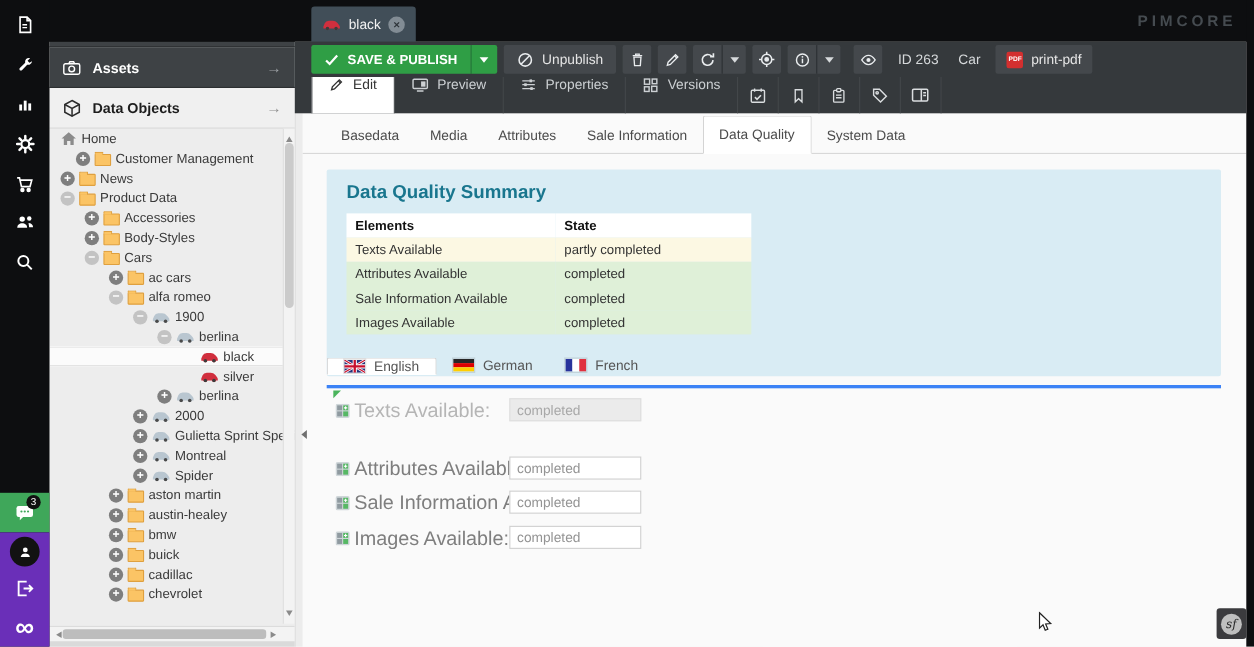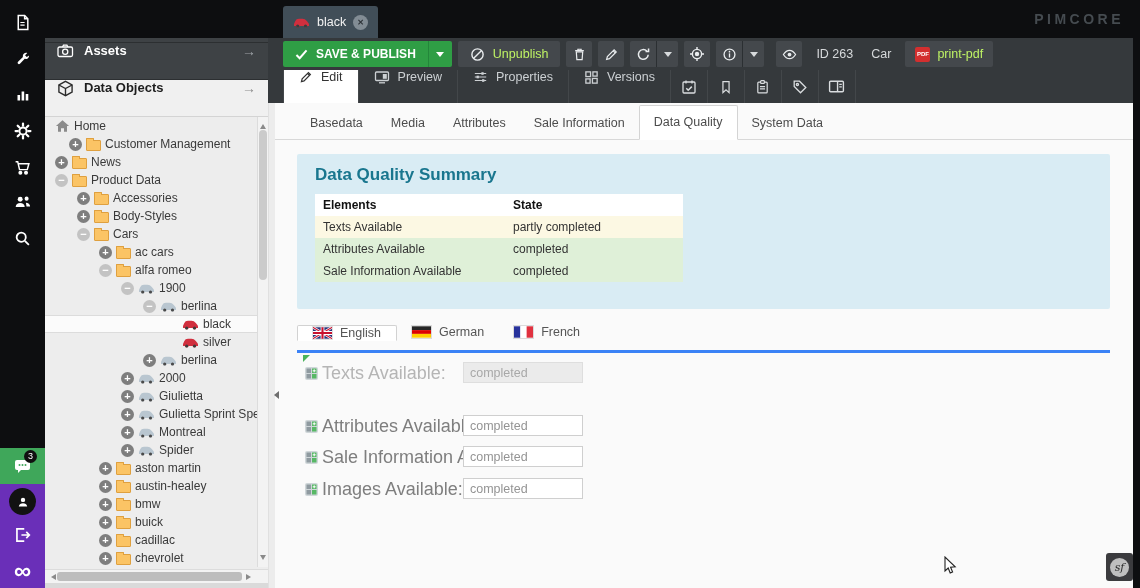--- a/index.html
+++ b/index.html
@@ -27,21 +27,21 @@
  display:flex;align-items:center;justify-content:center}
 .rb-logout{position:absolute;left:13px;top:526px}
 .rb-logo{position:absolute;left:0;top:556px;width:45px;text-align:center;color:#fff;font-size:24px;font-weight:bold;line-height:30px}
 .rb-logo::before{content:"∞"}
 .badge{position:absolute;left:24px;top:450px;width:13px;height:13px;background:#101010;border-radius:50%;
  color:#fff;font-size:9px;line-height:13px;text-align:center;z-index:5}
 
 
 .acc{position:absolute;left:45px;top:0;width:223px;height:588px;background:#ededed;z-index:2}
 .acc-top{position:absolute;top:0;left:0;width:223px;height:6px;background:#0d0e10}
-.hdr{position:absolute;left:0;width:223px;height:37px;display:flex;align-items:flex-start;padding:0 12px;gap:10px;
+.hdr{position:absolute;left:0;width:223px;height:37px;display:flex;align-items:center;padding:0 12px;gap:10px;
  background:#3e4245;border-bottom:1px solid #2c2f31}
 .hdr .t{color:#fff;font-weight:bold;font-size:13px;flex:1}
 .hdr .arr{color:#9fa4a8;font-size:14px}
 .hdr .arr::before{content:"→"}
 .hdr.active{background:#f0f0f0;border-bottom:1px solid #d4d4d4}
 .hdr.active .t{color:#1d1d1d}
 .hdr.active .arr{color:#8d8d8d}
 .tree{position:absolute;left:0;top:117px;width:223px;height:450px;background:#ededed;overflow:hidden}
 .trow{height:18px;display:flex;align-items:center;white-space:nowrap;color:#3a3a3a;font-size:12px}
 .trow.sel{background:#fbfbfb;box-shadow:inset 0 1px 0 #dcdcdc,inset 0 -1px 0 #dcdcdc}
@@ -65,21 +65,21 @@
 .harr.r{right:14px;border-left:5px solid #8a8a8a}
 .acc-bottom{position:absolute;bottom:0;left:0;width:223px;height:5px;background:#dadada}
 
 
 .splitter{position:absolute;left:268px;top:103px;width:7px;height:485px;background:#ececec;z-index:2;border-left:1px solid #e0e0e0}
 .splitter .col{position:absolute;top:288px;left:1px;width:0;height:0;border:4px solid transparent;border-right:5px solid #6f6f6f}
 
 
 .tb1{position:absolute;left:268px;top:38px;width:865px;height:32px;background:#35393c;z-index:3;
  display:flex;align-items:center;padding-left:15px}
-.btn{height:26px;background:#44484c;border-radius:2px;display:flex;align-items:center;color:#bef264;font-size:12.5px}
+.btn{height:26px;background:#44484c;border-radius:2px;display:flex;align-items:center;color:#e5e5e5;font-size:12.5px}
 .btn.ic{width:26px;justify-content:center}
 .mr{margin-right:6px}
 .grn{background:#2f9e45;color:#fff;font-weight:bold;font-size:12px}
 .grn.main{padding:0 12px;gap:8px;border-radius:2px 0 0 2px}
 .grn.car{width:24px;justify-content:center;border-left:1px solid #23863a;border-radius:0 2px 2px 0}
 .seg{width:26px;height:26px;display:flex;align-items:center;justify-content:center}
 .seg.car{width:22px;border-left:1px solid #2b2f32}
 .caret{width:0;height:0;border:4px solid transparent;border-top:5px solid #fff;margin-top:5px}
 .caret.gry{border-top-color:#d7dadc}
 .unp{padding:0 12px;gap:8px}
@@ -96,21 +96,21 @@
 .etab:first-child{border-left:1px solid #43474a}
 .etab.active{background:#fff;color:#333}
 .itab{width:37px;display:flex;align-items:center;justify-content:center;border-right:1px solid #43474a;color:#dadddf}
 
 
 .content{position:absolute;left:275px;top:103px;width:858px;height:485px;background:#fafafa;z-index:1}
 .subtabs{position:absolute;left:0;top:0;right:0;height:37px;border-bottom:1px solid #d8d8d8;
  display:flex;align-items:flex-end;padding-left:21px}
 .stab{padding:9px 14px 10px;font-size:12.5px;color:#4c4c4c;margin-bottom:-1px}
 .stab.active{background:#fff;border:1px solid #d4d4d4;border-bottom:1px solid #fff;border-radius:2px 2px 0 0}
-.panel{position:absolute;left:22px;top:51px;width:813px;height:155px;background:#d9ecf4;border-radius:2px}
+.panel{position:absolute;left:22px;top:51px;width:813px;height:188px;background:#d9ecf4;border-radius:2px}
 .ptitle{margin:11px 0 0 18px;font-size:17px;font-weight:bold;color:#19768e}
 .dqtable{margin:9px 0 0 18px;width:368px;border-collapse:collapse;font-size:12px;color:#333}
 .dqtable td{height:22px;padding-left:8px;vertical-align:middle}
 .dqtable .hd td{background:#fff;font-weight:bold;color:#111}
 .dqtable .partial td{background:#fcf8e3}
 .dqtable .ok td{background:#dff0d8}
 .c1{width:190px}.c2{width:178px}
 .langrow{position:absolute;left:22px;top:222px;right:23px;height:28px;border-bottom:3px solid #3b82f6;display:flex;align-items:flex-start}
 .ltab{display:flex;align-items:center;gap:8px;padding:0 15px;font-size:12.5px;color:#555}
 .ltab.active{background:#fff;border:1px solid #d2d2d2;border-bottom:1px solid #fff;border-radius:2px 2px 0 0;margin-bottom:-1px}
@@ -378,31 +378,20 @@
     </div>
     <div class="trow" style="padding-left:76px">
       <span class="exp p"></span>
       <span class="ticon">
           <svg width="17" height="12" viewBox="0 0 17 12">
             <path d="M1 8 2.2 5.2Q3.2 2.8 6 2.8L9.5 2.8Q12 2.8 13.8 5L15 6.4Q16 7.4 16 8.6V10H14.4A2 2 0 0 1 10.6 10H6.6A2 2 0 0 1 2.8 10H1Z" fill="#b9c6d0"></path>
             <circle cx="4.7" cy="10" r="1.6" fill="#4a4a4a"></circle>
             <circle cx="12.5" cy="10" r="1.6" fill="#4a4a4a"></circle>
           </svg>
         </span>
-      <span>Giulietta</span>
-    </div>
-    <div class="trow" style="padding-left:76px">
-      <span class="exp p"></span>
-      <span class="ticon">
-          <svg width="17" height="12" viewBox="0 0 17 12">
-            <path d="M1 8 2.2 5.2Q3.2 2.8 6 2.8L9.5 2.8Q12 2.8 13.8 5L15 6.4Q16 7.4 16 8.6V10H14.4A2 2 0 0 1 10.6 10H6.6A2 2 0 0 1 2.8 10H1Z" fill="#b9c6d0"></path>
-            <circle cx="4.7" cy="10" r="1.6" fill="#4a4a4a"></circle>
-            <circle cx="12.5" cy="10" r="1.6" fill="#4a4a4a"></circle>
-          </svg>
-        </span>
       <span>Gulietta Sprint Specia</span>
     </div>
     <div class="trow" style="padding-left:76px">
       <span class="exp p"></span>
       <span class="ticon">
           <svg width="17" height="12" viewBox="0 0 17 12">
             <path d="M1 8 2.2 5.2Q3.2 2.8 6 2.8L9.5 2.8Q12 2.8 13.8 5L15 6.4Q16 7.4 16 8.6V10H14.4A2 2 0 0 1 10.6 10H6.6A2 2 0 0 1 2.8 10H1Z" fill="#b9c6d0"></path>
             <circle cx="4.7" cy="10" r="1.6" fill="#4a4a4a"></circle>
             <circle cx="12.5" cy="10" r="1.6" fill="#4a4a4a"></circle>
           </svg>
@@ -646,20 +635,24 @@
         <td>partly completed</td>
       </tr>
       <tr class="ok">
         <td>Attributes Available</td>
         <td>completed</td>
       </tr>
       <tr class="ok">
         <td>Sale Information Available</td>
         <td>completed</td>
       </tr>
+      <tr class="ok">
+        <td>Images Available</td>
+        <td>completed</td>
+      </tr>
     </tbody>
       </table>
   </div>
 
   <div class="langrow">
     <div class="ltab active">
       <svg class="flag" viewBox="0 0 20 12">
           <rect width="20" height="12" fill="#26337a"></rect>
           <path d="M0 0 20 12M20 0 0 12" stroke="#fff" stroke-width="2.6"></path>
           <path d="M0 0 20 12M20 0 0 12" stroke="#c8102e" stroke-width="1.1"></path>

